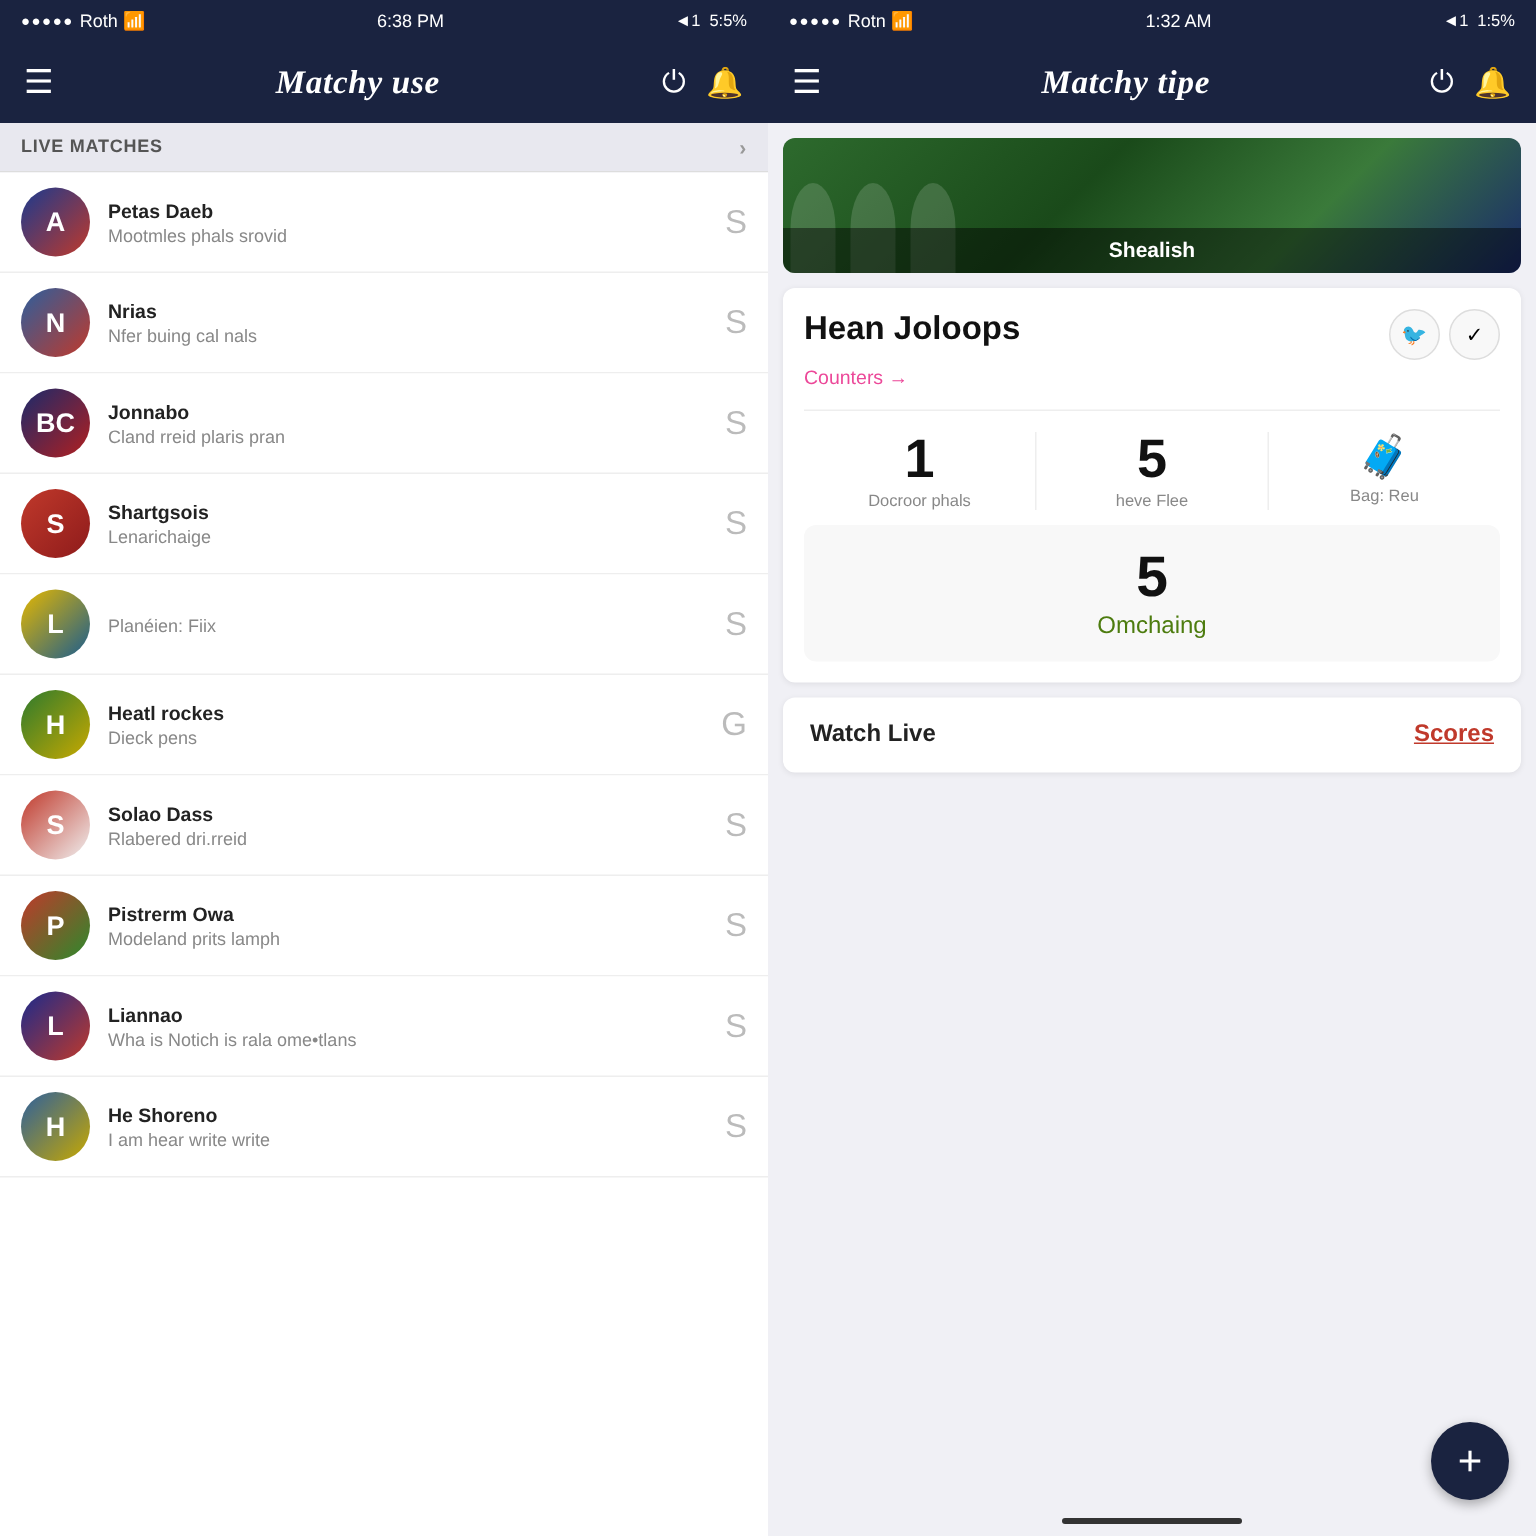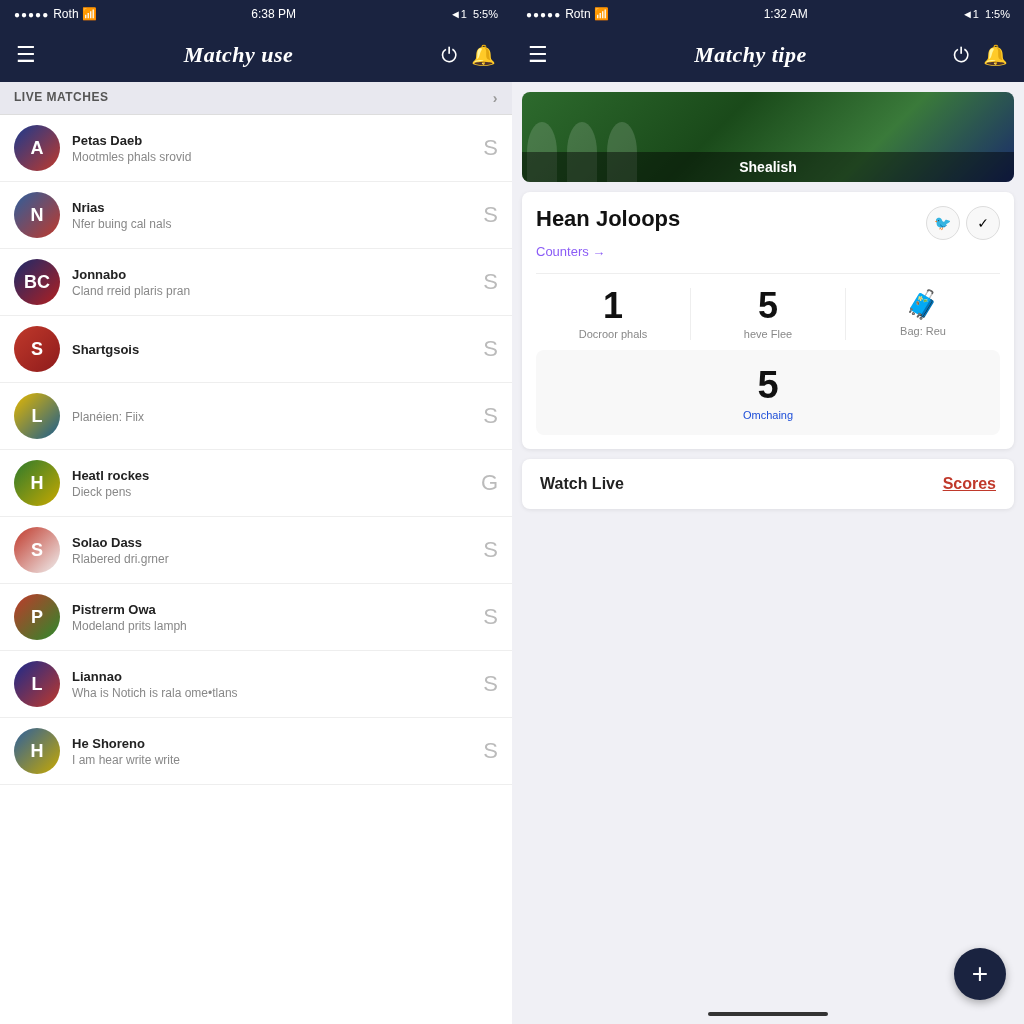--- a/index.html
+++ b/index.html
@@ -224,21 +224,21 @@
       display: flex;
       align-items: center;
       justify-content: center;
       font-size: 14px;
       cursor: pointer;
       background: #f8f8f8;
     }
 
     .match-detail-sub {
       font-size: 13px;
-      color: #8b5cf6;
+      color: #ec4899;
       display: flex;
       gap: 4px;
       margin-bottom: 14px;
     }
 
     .match-stats {
       display: flex;
       gap: 0;
       border-top: 1px solid #eee;
       padding-top: 14px;
@@ -280,22 +280,22 @@
       text-align: center;
     }
 
     .stat-sub-value {
       font-size: 38px;
       font-weight: 700;
       color: #111;
     }
 
     .stat-sub-label {
-      font-size: 11px;
-      color: #1d4ed8;
+      font-size: 16px;
+      color: #4d7c0f;
       margin-top: 2px;
     }
 
     .watch-live-card {
       background: #fff;
       border-radius: 8px;
       padding: 16px 18px;
       display: flex;
       justify-content: space-between;
       align-items: center;
@@ -395,20 +395,21 @@
       <div class="match-info">
         <div class="match-name">Jonnabo</div>
         <div class="match-sub">Cland rreid plaris pran</div>
       </div>
       <span class="match-score-icon">S</span>
     </div>
       <div class="match-item">
       <div class="team-logo logo-4">S</div>
       <div class="match-info">
         <div class="match-name">Shartgsois</div>
+        <div class="match-sub">Lenarichaige</div>
       </div>
       <span class="match-score-icon">S</span>
     </div>
       <div class="match-item">
       <div class="team-logo logo-5">L</div>
       <div class="match-info">
         <div class="match-sub">Planéien: Fiix</div>
       </div>
       <span class="match-score-icon">S</span>
     </div>
@@ -417,21 +418,21 @@
       <div class="match-info">
         <div class="match-name">Heatl rockes</div>
         <div class="match-sub">Dieck pens</div>
       </div>
       <span class="match-score-icon">G</span>
     </div>
       <div class="match-item">
       <div class="team-logo logo-7">S</div>
       <div class="match-info">
         <div class="match-name">Solao Dass</div>
-        <div class="match-sub">Rlabered dri.grner</div>
+        <div class="match-sub">Rlabered dri.rreid</div>
       </div>
       <span class="match-score-icon">S</span>
     </div>
       <div class="match-item">
       <div class="team-logo logo-8">P</div>
       <div class="match-info">
         <div class="match-name">Pistrerm Owa</div>
         <div class="match-sub">Modeland prits lamph</div>
       </div>
       <span class="match-score-icon">S</span>

